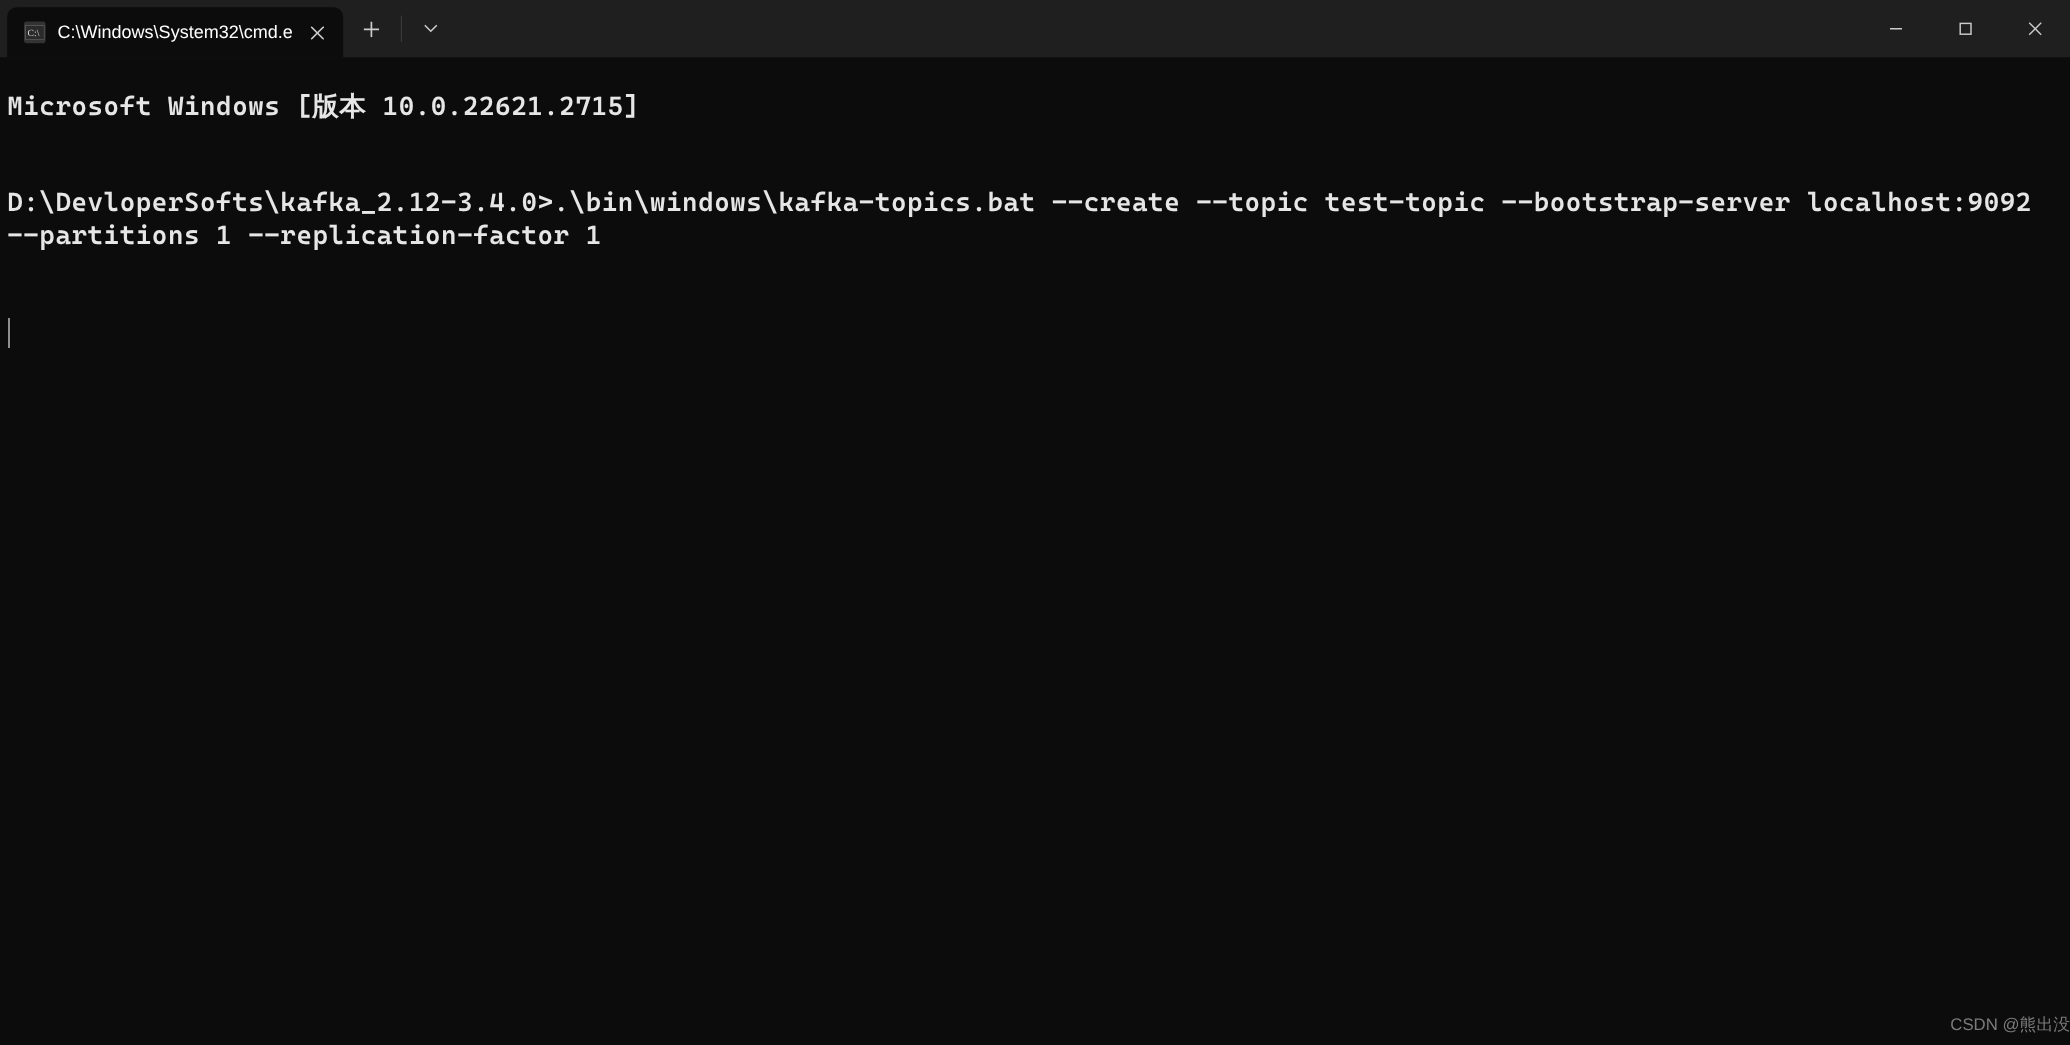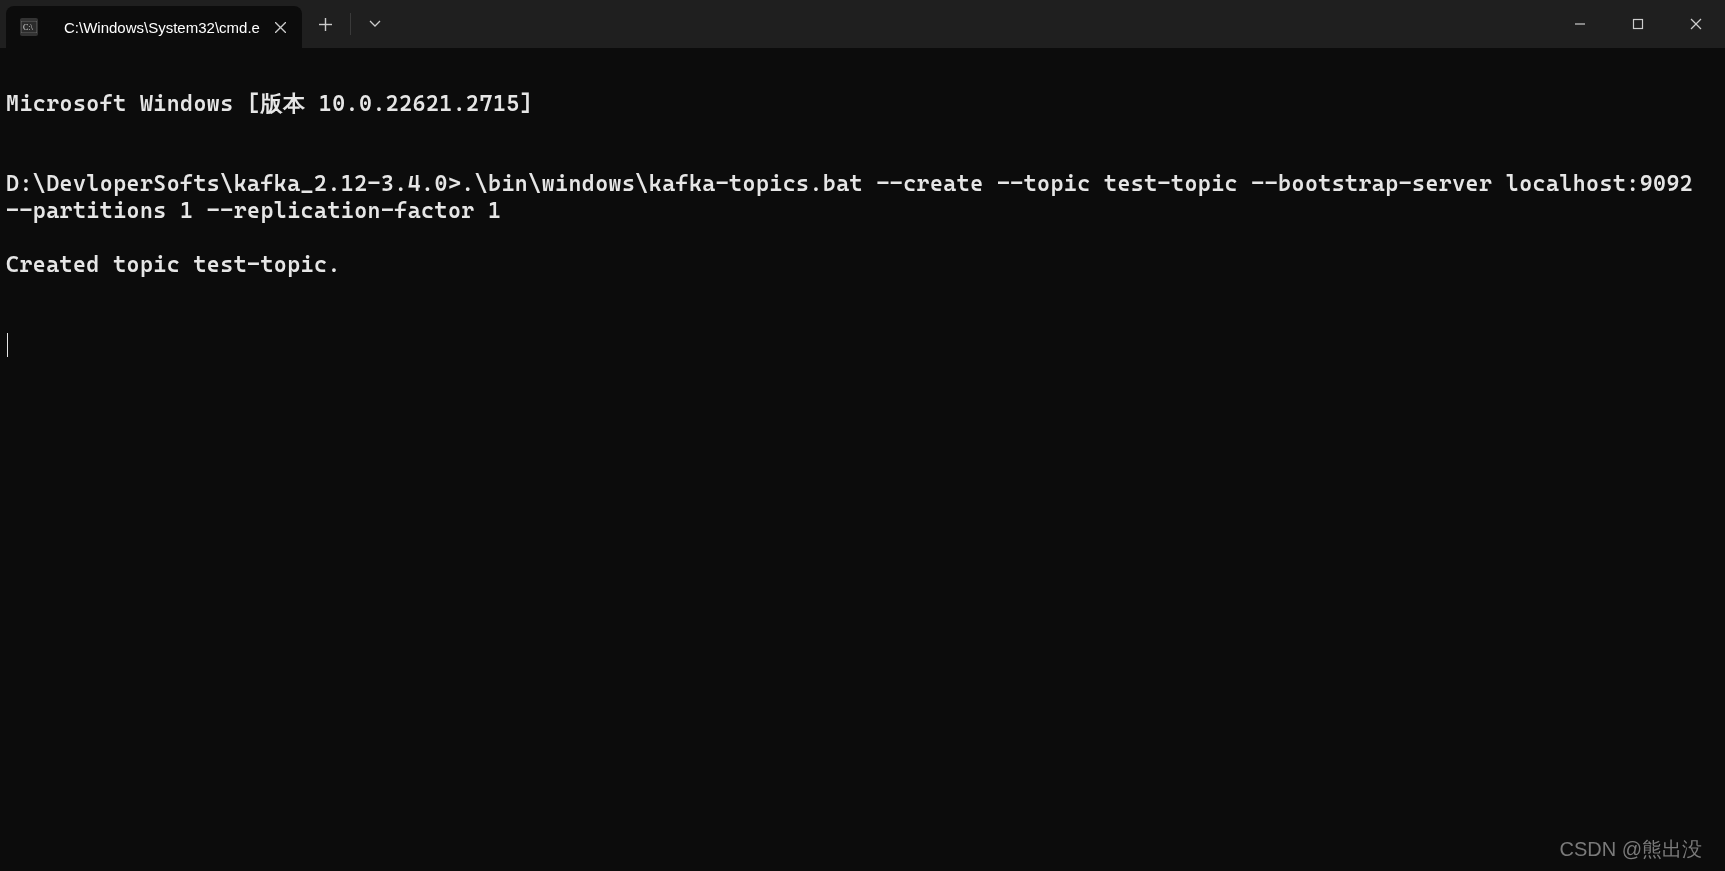--- a/index.html
+++ b/index.html
@@ -42,21 +42,21 @@
     }
     .tab-icon {
       width: 18px; height: 18px;
       display: inline-flex; align-items: center; justify-content: center;
       background: #333;
       border-radius: 2px;
       font-size: 10px;
       font-family: Consolas, monospace;
       color: #ddd;
     }
-    .tab-title { flex: 1; white-space: nowrap; overflow: hidden; text-overflow: ellipsis; margin-left: 16px; }
+    .tab-title { flex: 1; white-space: nowrap; overflow: hidden; text-overflow: ellipsis; }
     .tab-close {
       width: 22px; height: 22px;
       display: inline-flex; align-items: center; justify-content: center;
       border-radius: 4px;
       color: #cccccc;
     }
     .tab-actions {
       display: flex;
       align-items: center;
       padding: 0 6px;
@@ -81,43 +81,43 @@
     .win-btn {
       width: 58px; height: 100%;
       display: inline-flex; align-items: center; justify-content: center;
       color: #cccccc;
     }
 
     .terminal {
       position: absolute;
       top: 48px; left: 0; right: 0; bottom: 0;
       background: #0c0c0c;
-      padding: 16px 6px;
+      padding: 2px 6px;
       font-size: 22px;
       line-height: 1.22;
       font-weight: 600;
       letter-spacing: 0.5px;
       color: #e6e6e6;
       white-space: pre-wrap;
       word-break: break-all;
       font-family: "Cascadia Mono", Consolas, "Courier New", monospace;
     }
     .term-line { display: block; }
     .cursor {
       display: inline-block;
       width: 1px; height: 1.1em;
       background: #e6e6e6;
       vertical-align: text-bottom;
       margin-left: 1px;
     }
     .watermark {
       position: absolute;
-      right: 23px; bottom: 8px;
+      right: 0; bottom: 8px;
       font-family: "Segoe UI", sans-serif;
-      font-size: 20px;
+      font-size: 14px;
       color: #7a7a7a;
     }
     svg { display: block; }
   </style>
 </head>
 <body>
 
 <div class="titlebar">
   <div class="tabs-region">
     <div class="tab">
@@ -168,18 +168,17 @@
         <line x1="11" y1="1" x2="1" y2="11" stroke="#cccccc" stroke-width="1.2"></line>
       </svg>
     </div>
   </div>
 </div>
 
 <div class="terminal">
 <span class="term-line">Microsoft Windows [版本 10.0.22621.2715]</span>
 <span class="term-line"></span>
 <span class="term-line">D:\DevloperSofts\kafka_2.12-3.4.0&gt;.\bin\windows\kafka-topics.bat --create --topic test-topic --bootstrap-server localhost:9092 --partitions 1 --replication-factor 1</span>
-<span class="term-line">Created topic test-topic.</span>
 <span class="term-line"></span>
 <span class="cursor"></span>
 </div>
 
 <div class="watermark">CSDN @熊出没</div>
 
 </body></html>

